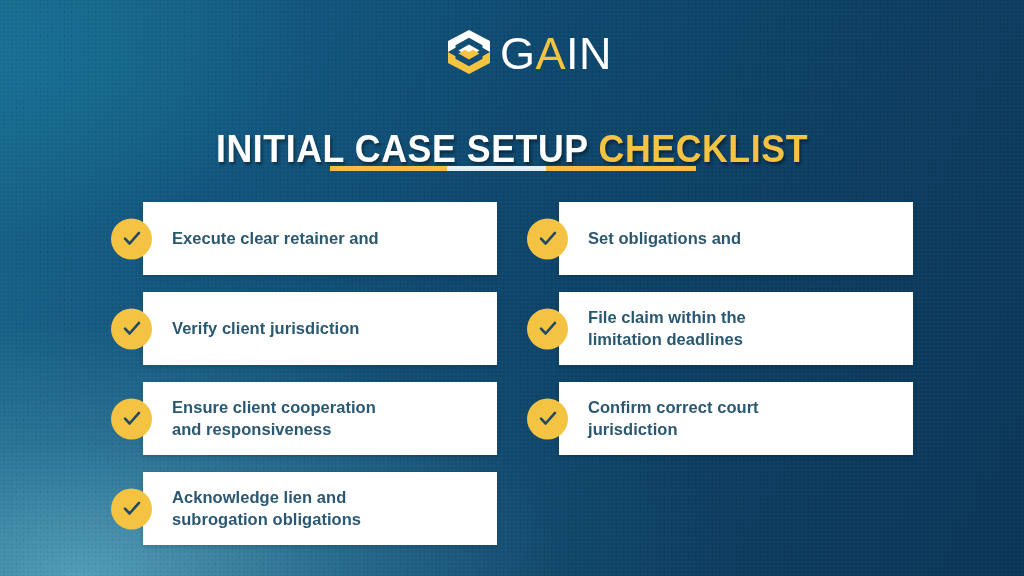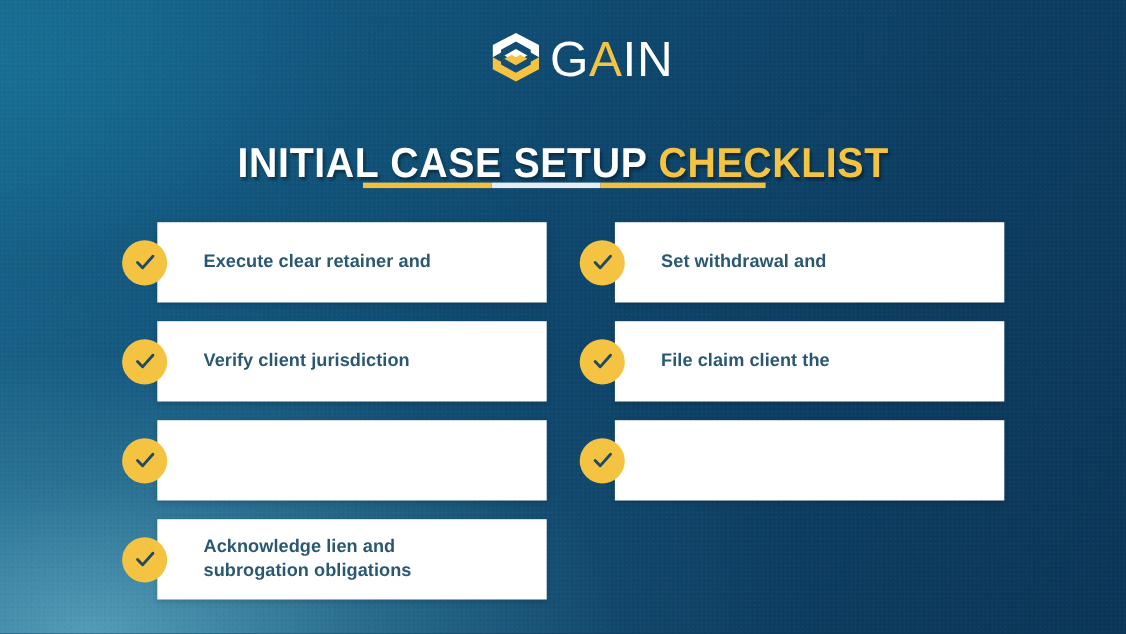--- a/index.html
+++ b/index.html
@@ -132,21 +132,21 @@
     height: 41px;
     border-radius: 50%;
     background: #f5c342;
     display: flex;
     align-items: center;
     justify-content: center;
   }
   .badge svg { display: block; }
 
   .card-label {
-    margin-left: 42px;
+    margin-left: 29px;
     margin-right: 12px;
     font-size: 16.5px;
     font-weight: bold;
     line-height: 1.32;
     color: #2a5871;
     letter-spacing: 0.05px;
   }
 </style>
 </head>
 <body>
@@ -194,51 +194,53 @@
       </span>
       <span class="card-label"><span>Verify client jurisdiction</span><br></span>
     </div>
 
     <div class="card">
       <span class="badge">
         <svg width="22" height="22" viewBox="0 0 22 22">
             <path d="M4 11.2 L8.6 16 L18 5.4" fill="none" stroke="#1f4a66" stroke-width="2.6" stroke-linecap="round" stroke-linejoin="round"></path>
           </svg>
       </span>
+      <span class="card-label"><span>Ensure client cooperation</span><br><span>and responsiveness</span></span>
     </div>
 
     <div class="card">
       <span class="badge">
         <svg width="22" height="22" viewBox="0 0 22 22">
             <path d="M4 11.2 L8.6 16 L18 5.4" fill="none" stroke="#1f4a66" stroke-width="2.6" stroke-linecap="round" stroke-linejoin="round"></path>
           </svg>
       </span>
       <span class="card-label"><span>Acknowledge lien and</span><br><span>subrogation obligations</span></span>
     </div>
 
     <div class="card">
       <span class="badge">
         <svg width="22" height="22" viewBox="0 0 22 22">
             <path d="M4 11.2 L8.6 16 L18 5.4" fill="none" stroke="#1f4a66" stroke-width="2.6" stroke-linecap="round" stroke-linejoin="round"></path>
           </svg>
       </span>
-      <span class="card-label"><span>Set withdrawal and</span><br></span>
-    </div>
-
-    <div class="card">
-      <span class="badge">
-        <svg width="22" height="22" viewBox="0 0 22 22">
-            <path d="M4 11.2 L8.6 16 L18 5.4" fill="none" stroke="#1f4a66" stroke-width="2.6" stroke-linecap="round" stroke-linejoin="round"></path>
-          </svg>
-      </span>
-      <span class="card-label"><span>File claim client the</span><br></span>
-    </div>
-
-    <div class="card">
-      <span class="badge">
-        <svg width="22" height="22" viewBox="0 0 22 22">
-            <path d="M4 11.2 L8.6 16 L18 5.4" fill="none" stroke="#1f4a66" stroke-width="2.6" stroke-linecap="round" stroke-linejoin="round"></path>
-          </svg>
-      </span>
+      <span class="card-label"><span>Set obligations and</span><br></span>
+    </div>
+
+    <div class="card">
+      <span class="badge">
+        <svg width="22" height="22" viewBox="0 0 22 22">
+            <path d="M4 11.2 L8.6 16 L18 5.4" fill="none" stroke="#1f4a66" stroke-width="2.6" stroke-linecap="round" stroke-linejoin="round"></path>
+          </svg>
+      </span>
+      <span class="card-label"><span>File claim within the</span><br><span>limitation deadlines</span></span>
+    </div>
+
+    <div class="card">
+      <span class="badge">
+        <svg width="22" height="22" viewBox="0 0 22 22">
+            <path d="M4 11.2 L8.6 16 L18 5.4" fill="none" stroke="#1f4a66" stroke-width="2.6" stroke-linecap="round" stroke-linejoin="round"></path>
+          </svg>
+      </span>
+      <span class="card-label"><span>Confirm correct court</span><br><span>jurisdiction</span></span>
     </div>
 
   </div>
 </div>
 
 </body></html>

